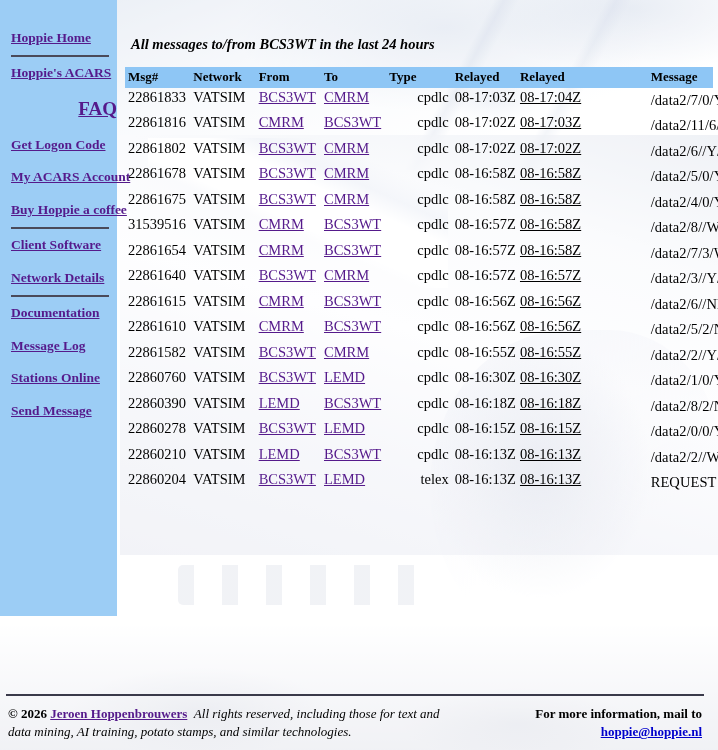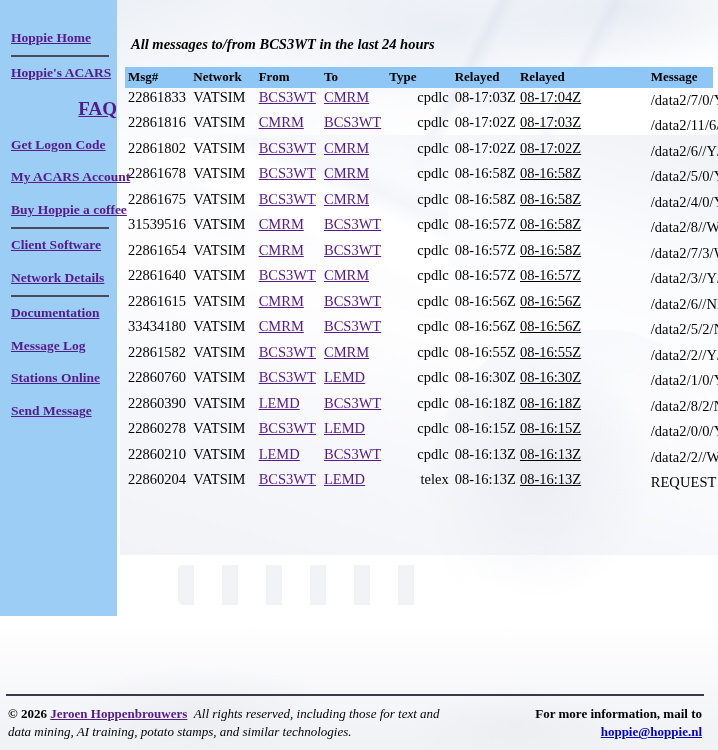--- a/index.html
+++ b/index.html
@@ -403,21 +403,21 @@
           <td class="c-net">VATSIM</td>
           <td class="c-from"><span class="sta-link">CMRM</span></td>
           <td class="c-to"><span class="sta-link">BCS3WT</span></td>
           <td class="c-type">cpdlc</td>
           <td class="c-recv">08-16:56Z</td>
           <td class="c-rel">08-16:56Z</td>
           <td class="c-spacer"></td>
           <td class="c-msg">/data2/6//NE/CURRENT ATC UNIT@_@CMRM@_@MADRID CTL</td>
         </tr>
         <tr>
-          <td class="c-msgnum">33434180</td>
+          <td class="c-msgnum">22861610</td>
           <td class="c-net">VATSIM</td>
           <td class="c-from"><span class="sta-link">CMRM</span></td>
           <td class="c-to"><span class="sta-link">BCS3WT</span></td>
           <td class="c-type">cpdlc</td>
           <td class="c-recv">08-16:56Z</td>
           <td class="c-rel">08-16:56Z</td>
           <td class="c-spacer"></td>
           <td class="c-msg">/data2/5/2/NE/LOGON ACCEPTED</td>
         </tr>
         <tr>

